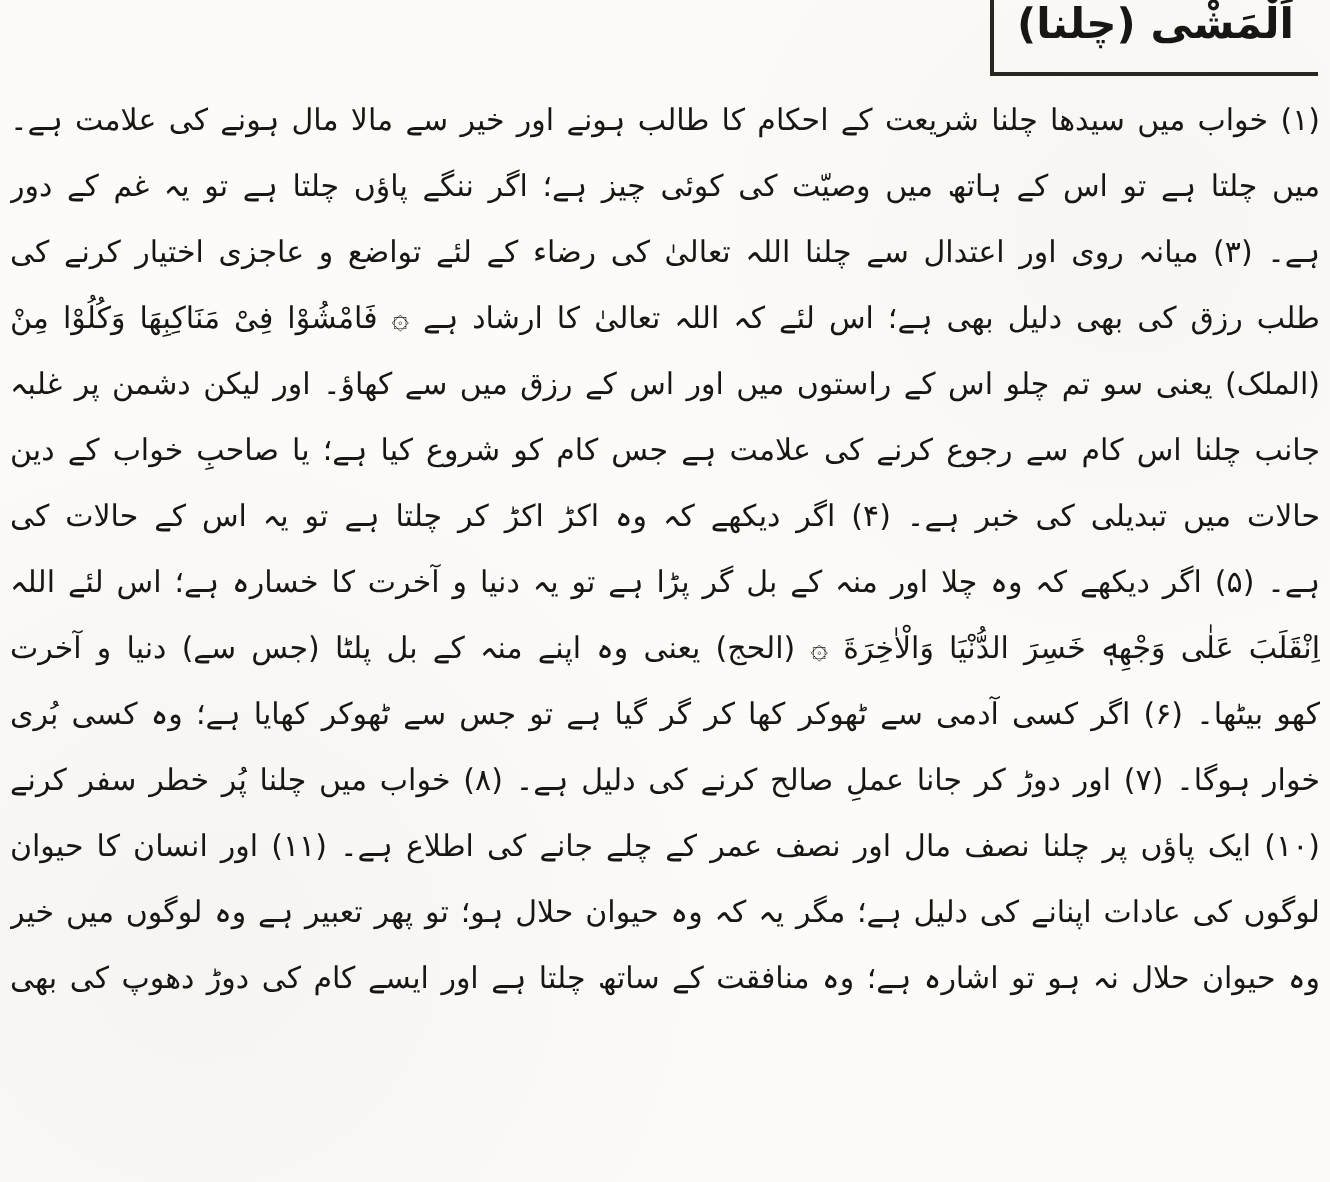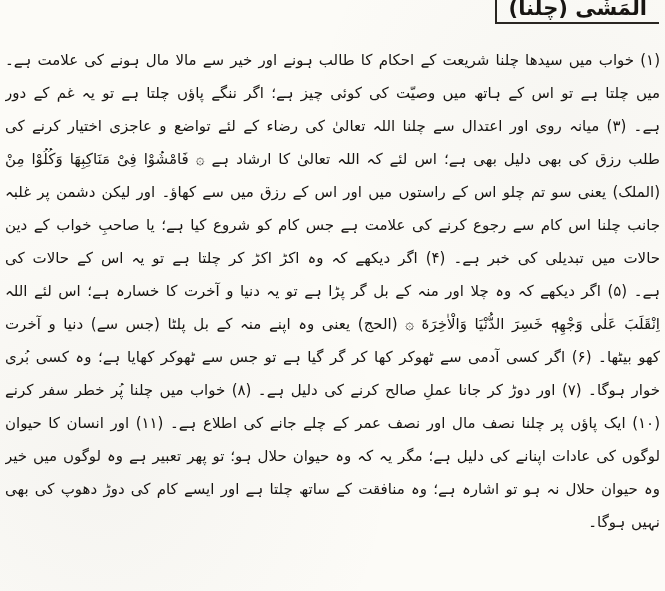--- a/index.html
+++ b/index.html
@@ -17,25 +17,25 @@
       radial-gradient(circle at 15% 80%, rgba(120,120,120,0.05), transparent 40%),
       radial-gradient(circle at 85% 20%, rgba(120,120,120,0.04), transparent 35%),
       #fcfbf7;
     color: #181512;
     overflow: hidden;
   }
   .title-box {
     position: absolute;
     top: 0;
     right: 6px;
-    height: 24px;
+    height: 38px;
     min-width: 148px;
     padding: 0 12px 6px 12px;
     display: flex;
-    align-items: center;
+    align-items: flex-start;
     justify-content: center;
     direction: rtl;
     border-left: 2px solid #2a2622;
     border-bottom: 2px solid #2a2622;
     box-sizing: border-box;
   }
   .title-text {
     font-size: 21px;
     font-weight: bold;
     white-space: nowrap;
@@ -81,16 +81,15 @@
       <div class="line">(الملک) یعنی سو تم چلو اس کے راستوں میں اور اس کے رزق میں سے کھاؤ۔ اور لیکن دشمن پر غلبہ کی دلیل ہے؛ اور پیچھے کی</div>
       <div class="line">جانب چلنا اس کام سے رجوع کرنے کی علامت ہے جس کام کو شروع کیا ہے؛ یا صاحبِ خواب کے دین میں فساد اور اس کے</div>
       <div class="line">حالات میں تبدیلی کی خبر ہے۔ (۴) اگر دیکھے کہ وہ اکڑ اکڑ کر چلتا ہے تو یہ اس کے حالات کی قباحت و فساد کی علامت</div>
       <div class="line">ہے۔ (۵) اگر دیکھے کہ وہ چلا اور منہ کے بل گر پڑا ہے تو یہ دنیا و آخرت کا خسارہ ہے؛ اس لئے اللہ تعالیٰ کا ارشاد ہے۔ ۞</div>
       <div class="line">اِنْقَلَبَ عَلٰی وَجْهِهٖ خَسِرَ الدُّنْیَا وَالْاٰخِرَةَ ۞ (الحج) یعنی وہ اپنے منہ کے بل پلٹا (جس سے) دنیا و آخرت دونوں</div>
       <div class="line">کھو بیٹھا۔ (۶) اگر کسی آدمی سے ٹھوکر کھا کر گر گیا ہے تو جس سے ٹھوکر کھایا ہے؛ وہ کسی بُری صورتِ حال سے دوچار ہو کر رسوا و</div>
       <div class="line">خوار ہوگا۔ (۷) اور دوڑ کر جانا عملِ صالح کرنے کی دلیل ہے۔ (۸) خواب میں چلنا پُر خطر سفر کرنے کی دلیل ہے۔ (۹)</div>
       <div class="line">(۱۰) ایک پاؤں پر چلنا نصف مال اور نصف عمر کے چلے جانے کی اطلاع ہے۔ (۱۱) اور انسان کا حیوان کی طرح چلنا جاہل</div>
       <div class="line">لوگوں کی عادات اپنانے کی دلیل ہے؛ مگر یہ کہ وہ حیوان حلال ہو؛ تو پھر تعبیر ہے وہ لوگوں میں خیر بھلائی کے ساتھ چلتا ہے؛ اگر</div>
       <div class="line">وہ حیوان حلال نہ ہو تو اشارہ ہے؛ وہ منافقت کے ساتھ چلتا ہے اور ایسے کام کی دوڑ دھوپ کی بھی دلیل ہے جو اسے حاصل</div>
-      <div class="line line-end">نہیں ہوگا۔</div>
     </div>
 
 </div>
 
 </body></html>

